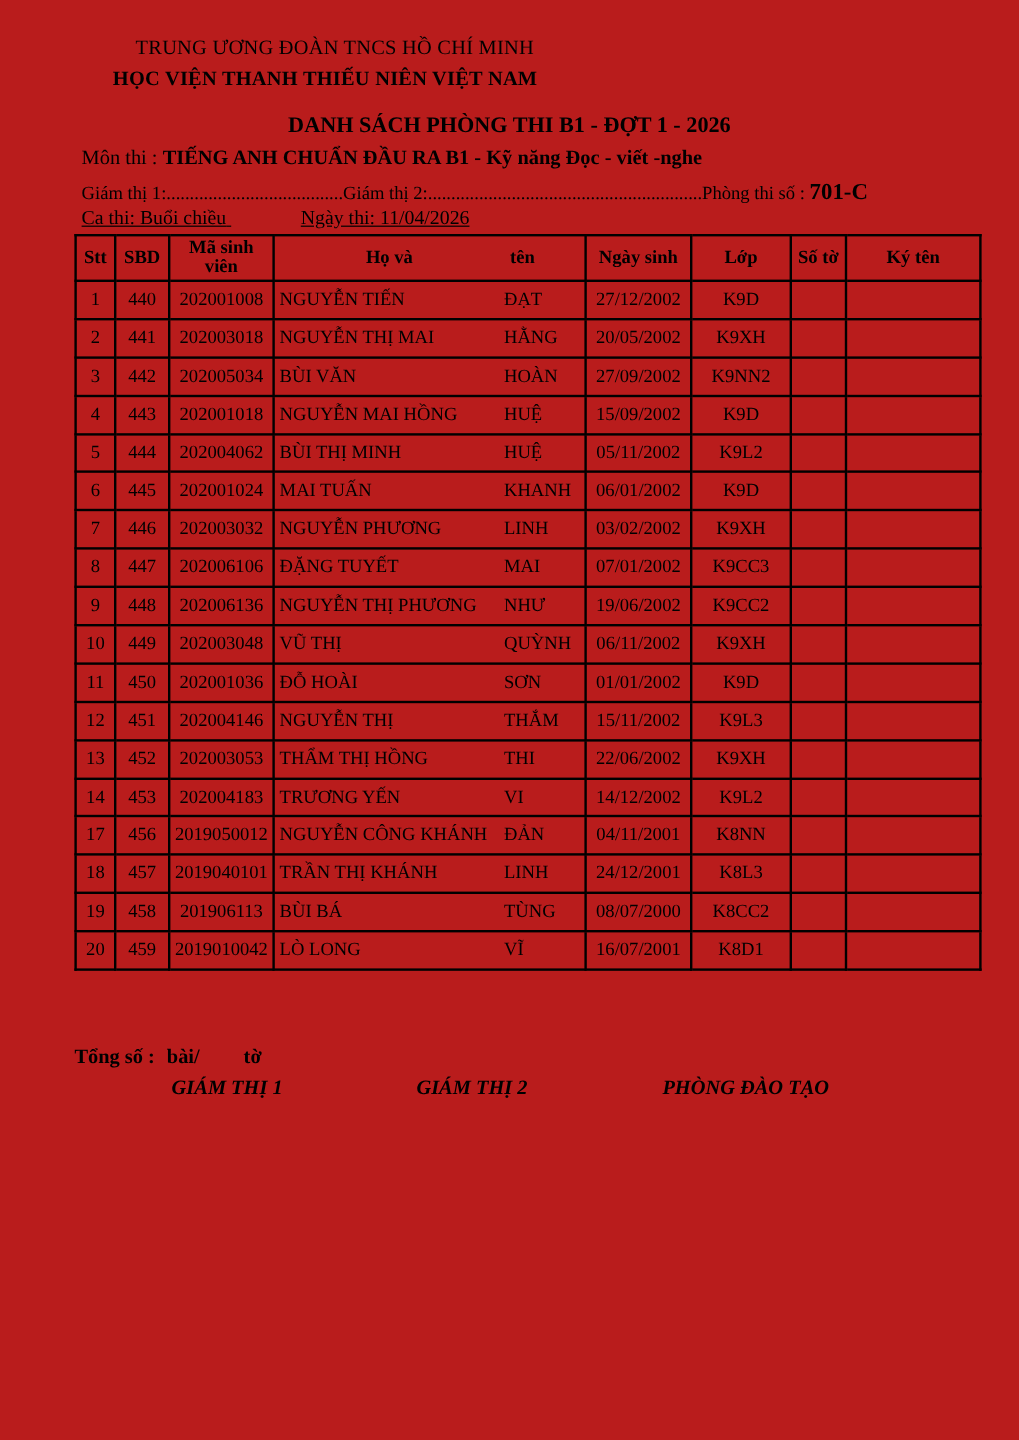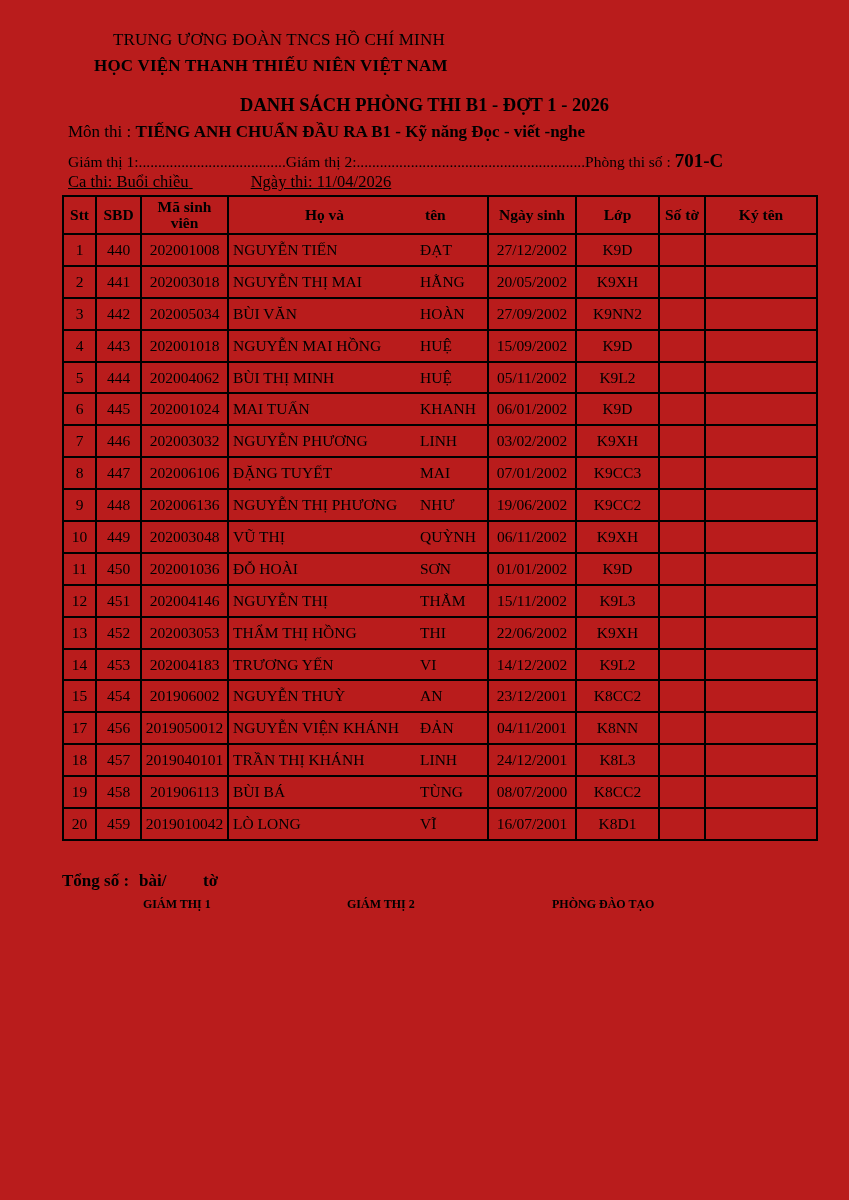--- a/index.html
+++ b/index.html
@@ -31,21 +31,21 @@
   .th-name .th-ho { position:absolute; left:0; top:50%; transform:translateY(-50%); width:191px; text-align:center; }
   .th-name .th-ten { position:absolute; left:196px; top:50%; transform:translateY(-50%); }
   .cell-name { text-align:left; position:relative; }
   .cell-name .ho { padding-left:4px; white-space:nowrap; }
   .cell-name .ten { position:absolute; left:191px; top:50%; transform:translateY(-50%); white-space:nowrap; }
 
   .total-line { position:absolute; top:871px; left:0; width:100%; font-size:17px; font-weight:bold; }
   .total-line .lbl { position:absolute; left:62px; }
   .total-line .bai { position:absolute; left:139px; }
   .total-line .to  { position:absolute; left:203px; }
-  .sig { position:absolute; top:897px; font-size:12px; font-weight:bold; }
+  .sig { position:absolute; top:897px; font-size:17px; font-weight:bold;font-style:italic; }
   .sig1 { left:143px; }
   .sig2 { left:347px; }
   .sig3 { left:552px; }
 </style>
 </head>
 <body>
 
 <div class="page">
 
   <div class="org1">TRUNG ƯƠNG ĐOÀN TNCS HỒ CHÍ MINH</div>
@@ -287,41 +287,28 @@
       <td class="cell-name">
         <span class="ho">TRƯƠNG YẾN</span>
         <span class="ten">VI</span>
       </td>
       <td>14/12/2002</td>
       <td>K9L2</td>
       <td></td>
       <td></td>
     </tr>
 
-    <tr>
-      <td>15</td>
-      <td>454</td>
-      <td>201906002</td>
-      <td class="cell-name">
-        <span class="ho">NGUYỄN THUỲ</span>
-        <span class="ten">AN</span>
-      </td>
-      <td>23/12/2001</td>
-      <td>K8CC2</td>
-      <td></td>
-      <td></td>
-    </tr>
 
 
     <tr>
       <td>17</td>
       <td>456</td>
       <td>2019050012</td>
       <td class="cell-name">
-        <span class="ho">NGUYỄN VIỆN KHÁNH</span>
+        <span class="ho">NGUYỄN CÔNG KHÁNH</span>
         <span class="ten">ĐẢN</span>
       </td>
       <td>04/11/2001</td>
       <td>K8NN</td>
       <td></td>
       <td></td>
     </tr>
 
     <tr>
       <td>18</td>

